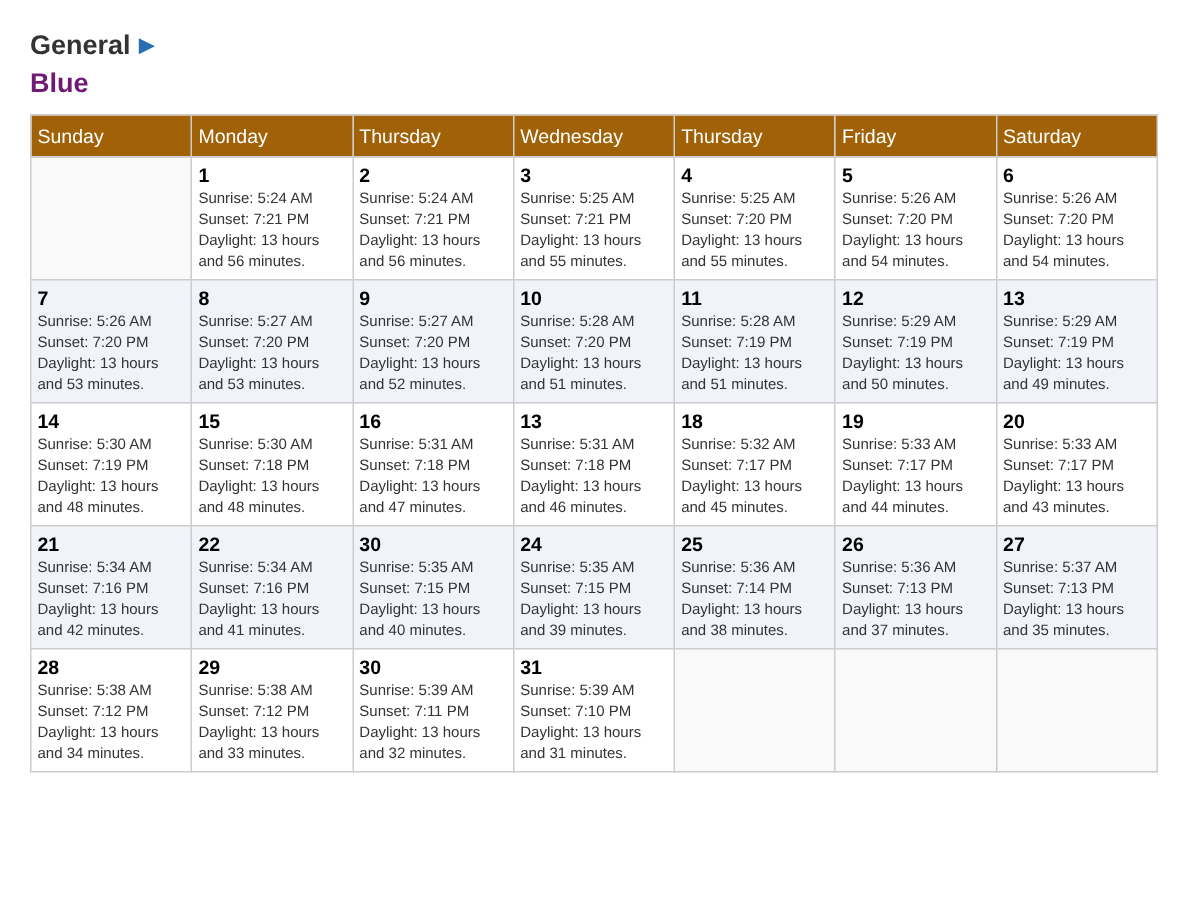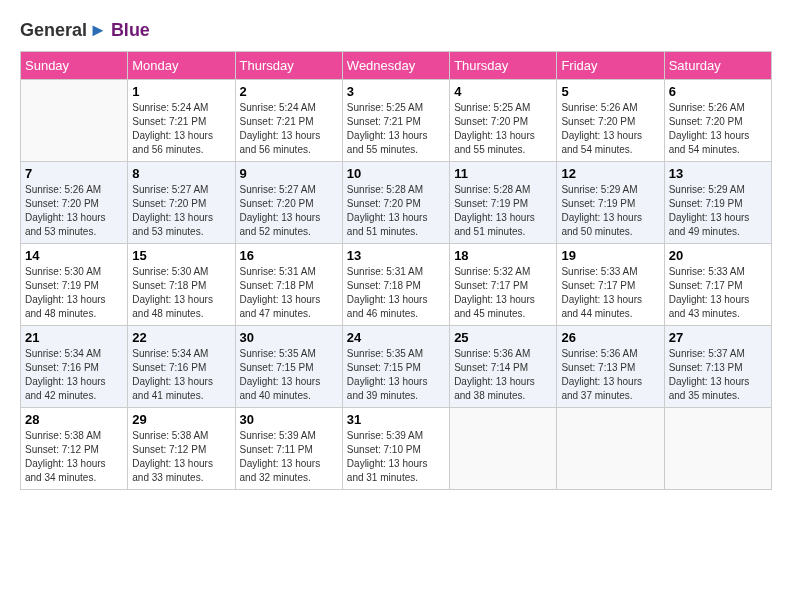--- a/index.html
+++ b/index.html
@@ -32,21 +32,21 @@
     .location {
       font-size: 16px;
       color: #555;
     }
     .calendar {
       width: 100%;
       border-collapse: collapse;
       font-size: 11px;
     }
     .calendar th {
-      background-color: #ec4899;
+      background-color: #a16207;
       color: #fff;
       padding: 6px 4px;
       text-align: left;
       font-size: 13px;
       font-weight: normal;
       border: 1px solid #ccc;
     }
     .calendar td {
       border: 1px solid #ccc;
       vertical-align: top;
@@ -70,21 +70,21 @@
       line-height: 1.4;
     }
     .row-shaded td {
       background: #f0f4fa;
     }
   </style>
 </head>
 <body>
 
 <div class="header">
-  <div class="logo" style="flex-direction: row; align-items: flex-start;">
+  <div class="logo" style="flex-direction: column; align-items: flex-start;">
   <div style="display:flex;align-items:center;gap:2px;">
     <span style="font-size:18px;font-weight:bold;color:#333;">General</span>
     <span style="color:#2a6db5;font-size:18px;">►</span>
   </div>
   <span style="font-size:18px;font-weight:bold;color:#701a75;">Blue</span>
 </div>
   <div class="title-area">
     <div class="month-year"></div>
     <div class="location"></div>
   </div>

